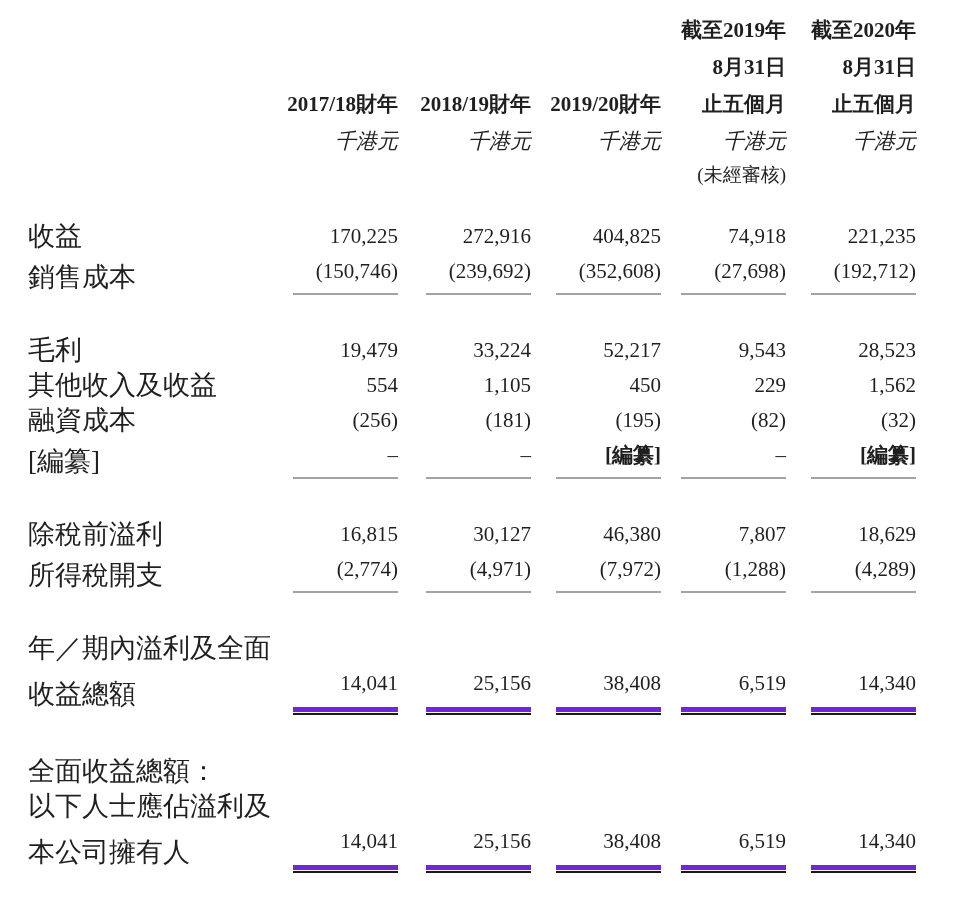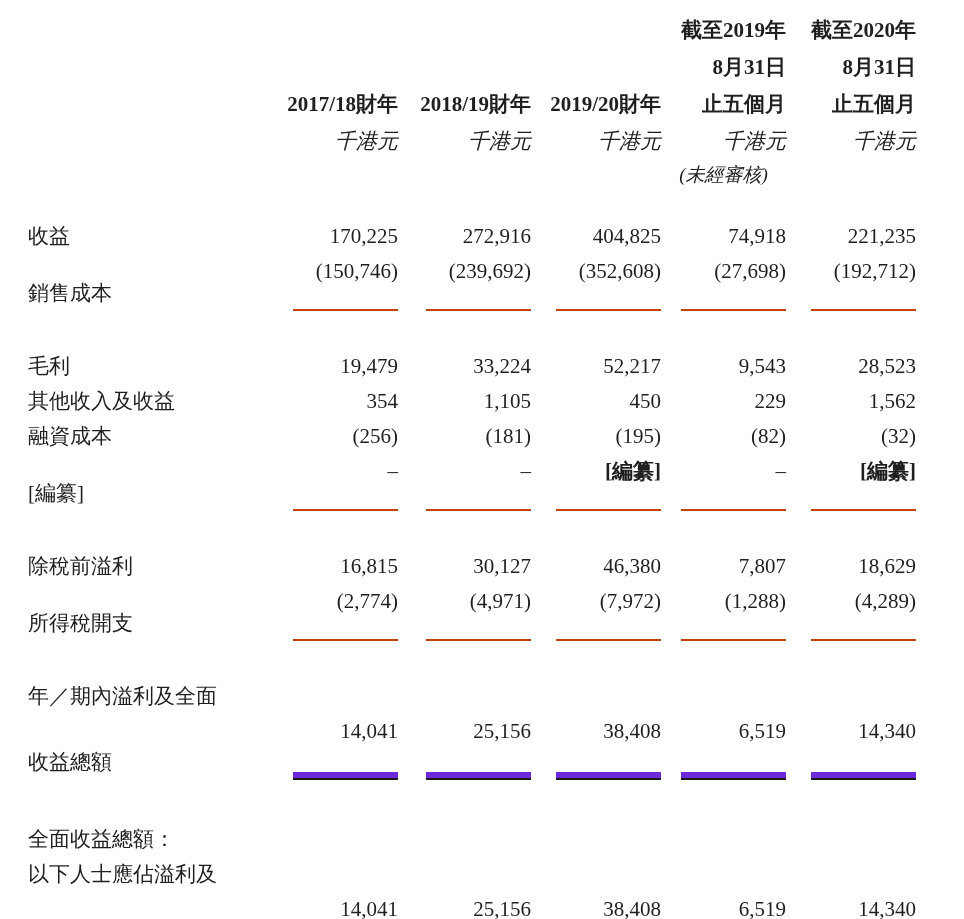--- a/index.html
+++ b/index.html
@@ -45,54 +45,53 @@
     line-height: 37px;
     font-size: 21px;
     font-style: italic;
     text-align: right;
     white-space: nowrap;
   }
   .hnote {
     height: 33px;
     line-height: 30px;
     font-size: 19px;
-    text-align: center;
+    text-align: right;
     white-space: nowrap;
-    font-style: italic;
   }
   
   td.lbl {
-    font-size: 21px;
+    font-size: 27px;
     line-height: 35px;
     height: 35px;
     white-space: nowrap;
     text-align: left;
     margin-left: 44px;
   }
   td.val { text-align: right; }
   .num {
     width: 105px;
     margin-left: auto;
     text-align: right;
     font-size: 21px;
     line-height: 35px;
     height: 35px;
     white-space: nowrap;
   }
   .bold { font-weight: 700; }
   .indent { padding-left: 24px; }
   tr.rule-single td.val .num {
-    border-bottom: 2px solid #c2410c;
+    border-bottom: 2px solid #a3a3a3;
     height: 37px;
-    padding-bottom: 18px;
+    padding-bottom: 2px;
   }
   tr.rule-double td.val .num {
-    border-bottom: 8px solid #6d28d9;
+    border-bottom: 5px solid #6d28d9;
     height: 38px;
-    padding-bottom: 20px;
+    padding-bottom: 3px;
     position: relative;
   }
   tr.rule-double td.val .num::after {
     content: "";
     position: absolute;
     left: 0;
     right: 0;
     bottom: -8px;
     height: 0;
     border-bottom: 2px solid #191919;
@@ -211,21 +210,21 @@
           <td class="val">
             <div class="num">9,543</div>
           </td>
           <td class="val">
             <div class="num">28,523</div>
           </td>
         </tr>
         <tr class="rule-none">
           <td class="lbl">其他收入及收益</td>
           <td class="val">
-            <div class="num">354</div>
+            <div class="num">554</div>
           </td>
           <td class="val">
             <div class="num">1,105</div>
           </td>
           <td class="val">
             <div class="num">450</div>
           </td>
           <td class="val">
             <div class="num">229</div>
           </td>

